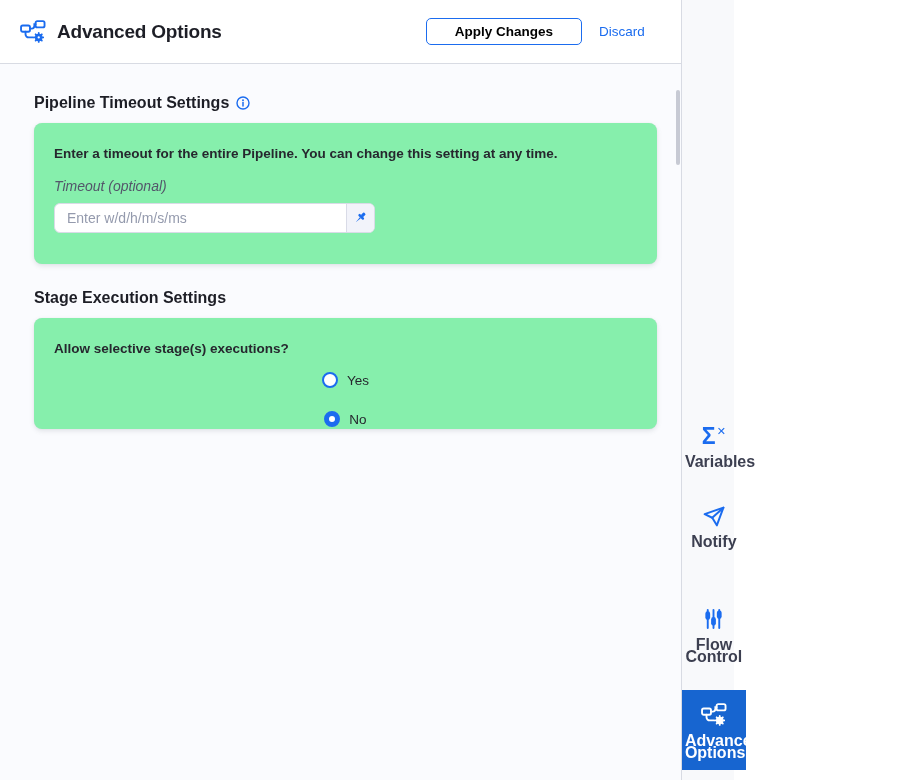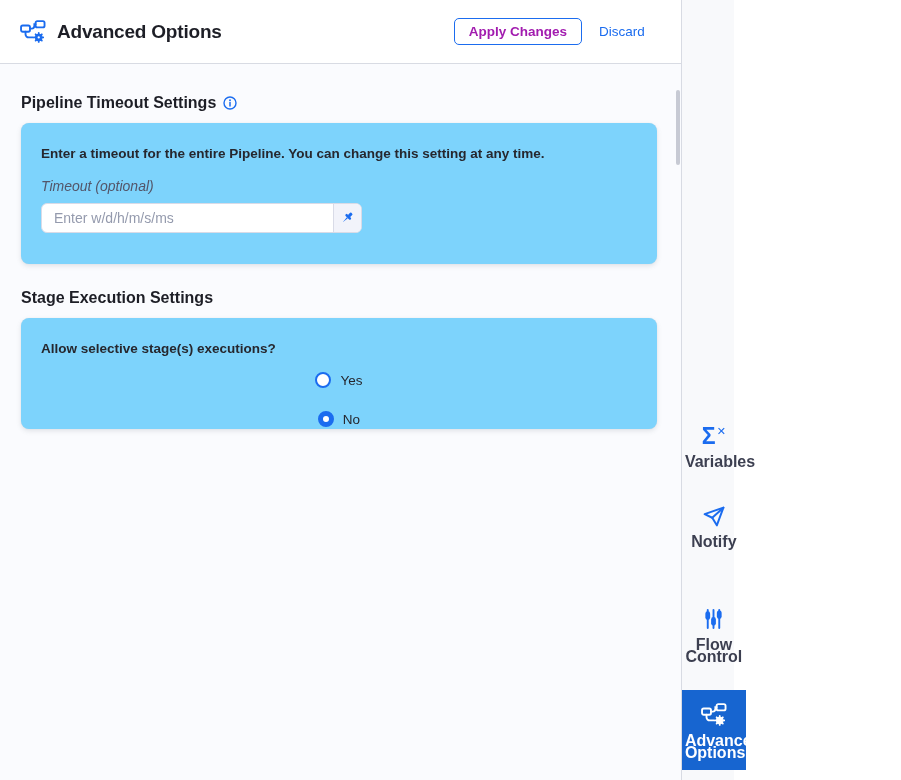--- a/index.html
+++ b/index.html
@@ -10,33 +10,33 @@
   
   .main { width:836px; position:relative; background:#fafbfe; }
   .hdr {
     height:64px; background:#ffffff; border-bottom:1px solid #d8dbe3;
     display:flex; align-items:center; padding:0 36px 0 20px;
   }
   .hdr-icon { width:27px; height:25px; display:flex; align-items:center; }
   .hdr-title { font-size:19px; font-weight:bold; color:#1d1e26; margin-left:10px; letter-spacing:-0.2px; }
   .hdr-actions { margin-left:auto; display:flex; align-items:center; gap:17px; }
   .btn-apply {
-    height:27px; padding:0 14px; background:#ffffff; color:#a21caf;
+    height:27px; padding:0 28px; background:#ffffff; color:#000000;
     border:1.5px solid #1b6cef; border-radius:5px;
     font-family:"Liberation Sans", sans-serif; font-size:13.5px; font-weight:bold; cursor:pointer;
   }
   .link-discard { color:#1b6cef; font-size:13.5px; font-weight:normal; text-decoration:none; cursor:pointer; }
 
-  .content { padding:30px 24px 0 21px; }
+  .content { padding:30px 24px 0 34px; }
   .section-head { display:flex; align-items:center; gap:7px; margin-bottom:11px; height:18px; }
   .h2 { font-size:16px; font-weight:bold; color:#1d1e26; }
   .h2-row2 { margin:25px 0 11px 0; }
 
   .card {
-    background:#7dd3fc; border-radius:8px; padding:23px 20px;
+    background:#86efac; border-radius:8px; padding:23px 20px;
     box-shadow:0 2px 5px rgba(96,97,112,0.16), 0 0 1px rgba(40,41,61,0.10);
   }
   .card-timeout { height:141px; }
   .card-stage { height:111px; }
   .card-desc { font-size:13.5px; font-weight:bold; color:#26272e; margin-bottom:17px; }
   .field-label { display:block; font-size:14px; color:#53566a; margin-bottom:9px;font-style:italic; }
   .input-group {
     display:inline-flex; height:30px; width:321px;
     border:1px solid #d9dbe7; border-radius:6px; background:#ffffff; overflow:hidden;
   }

